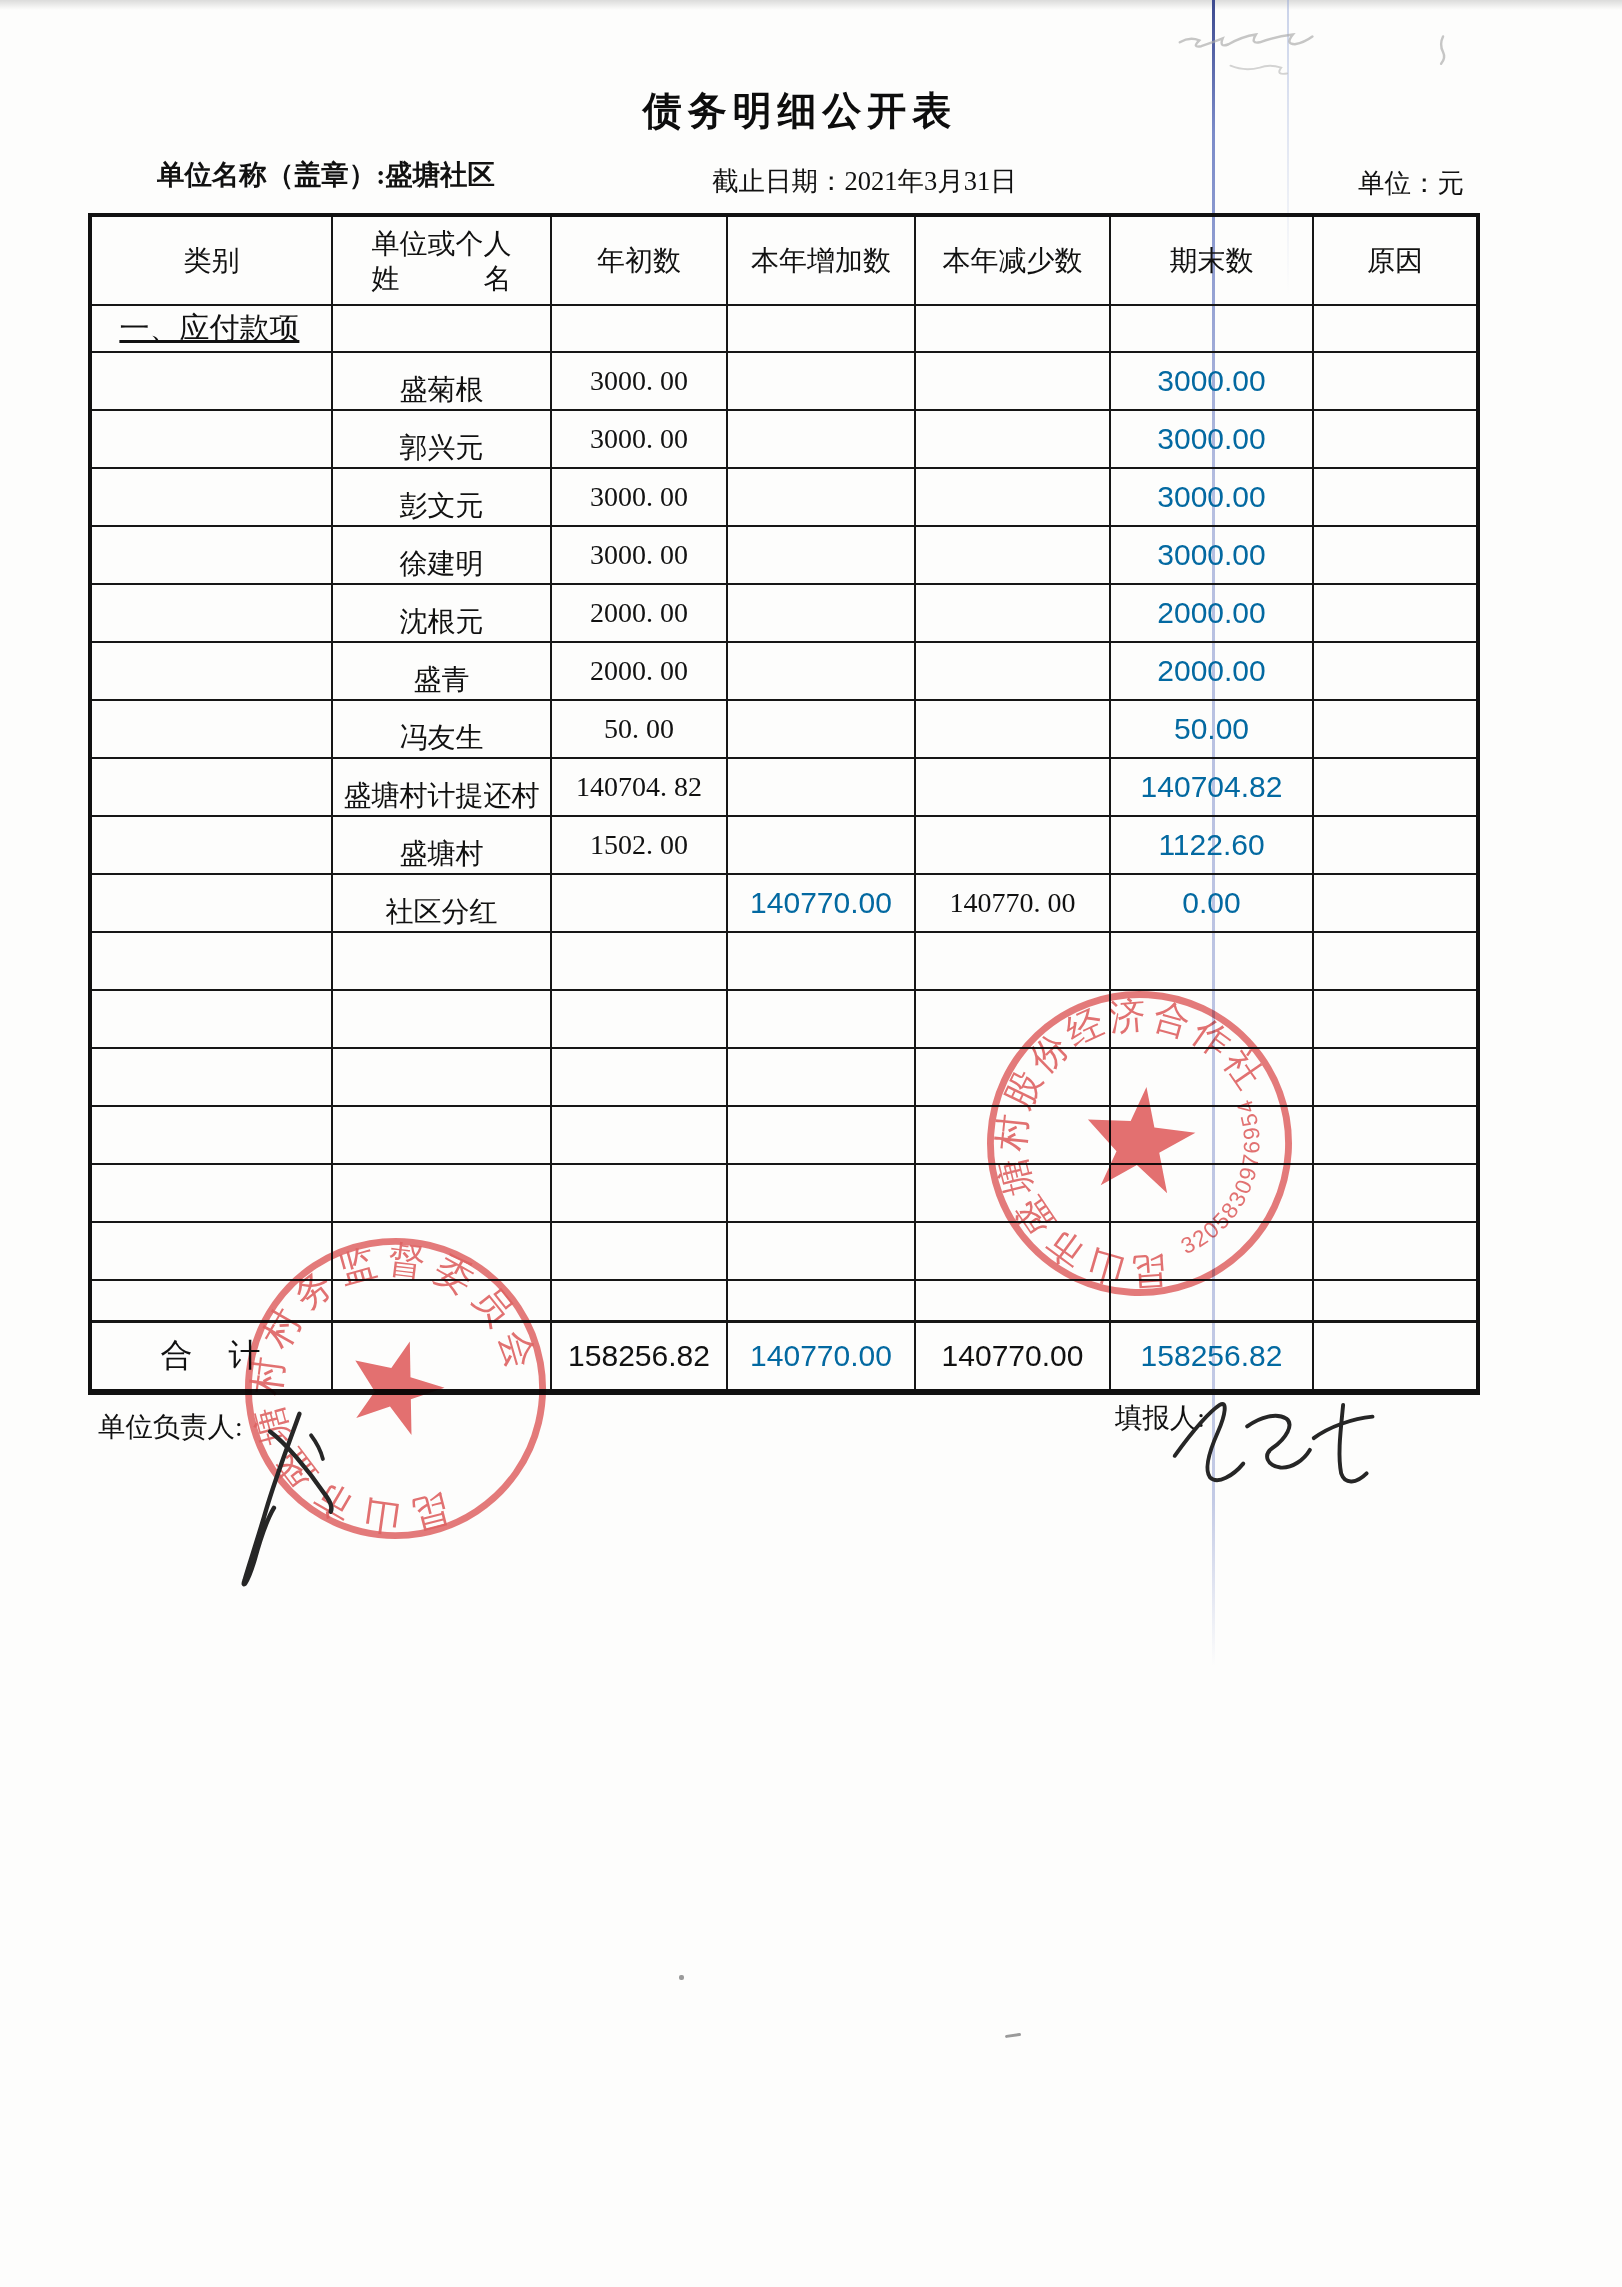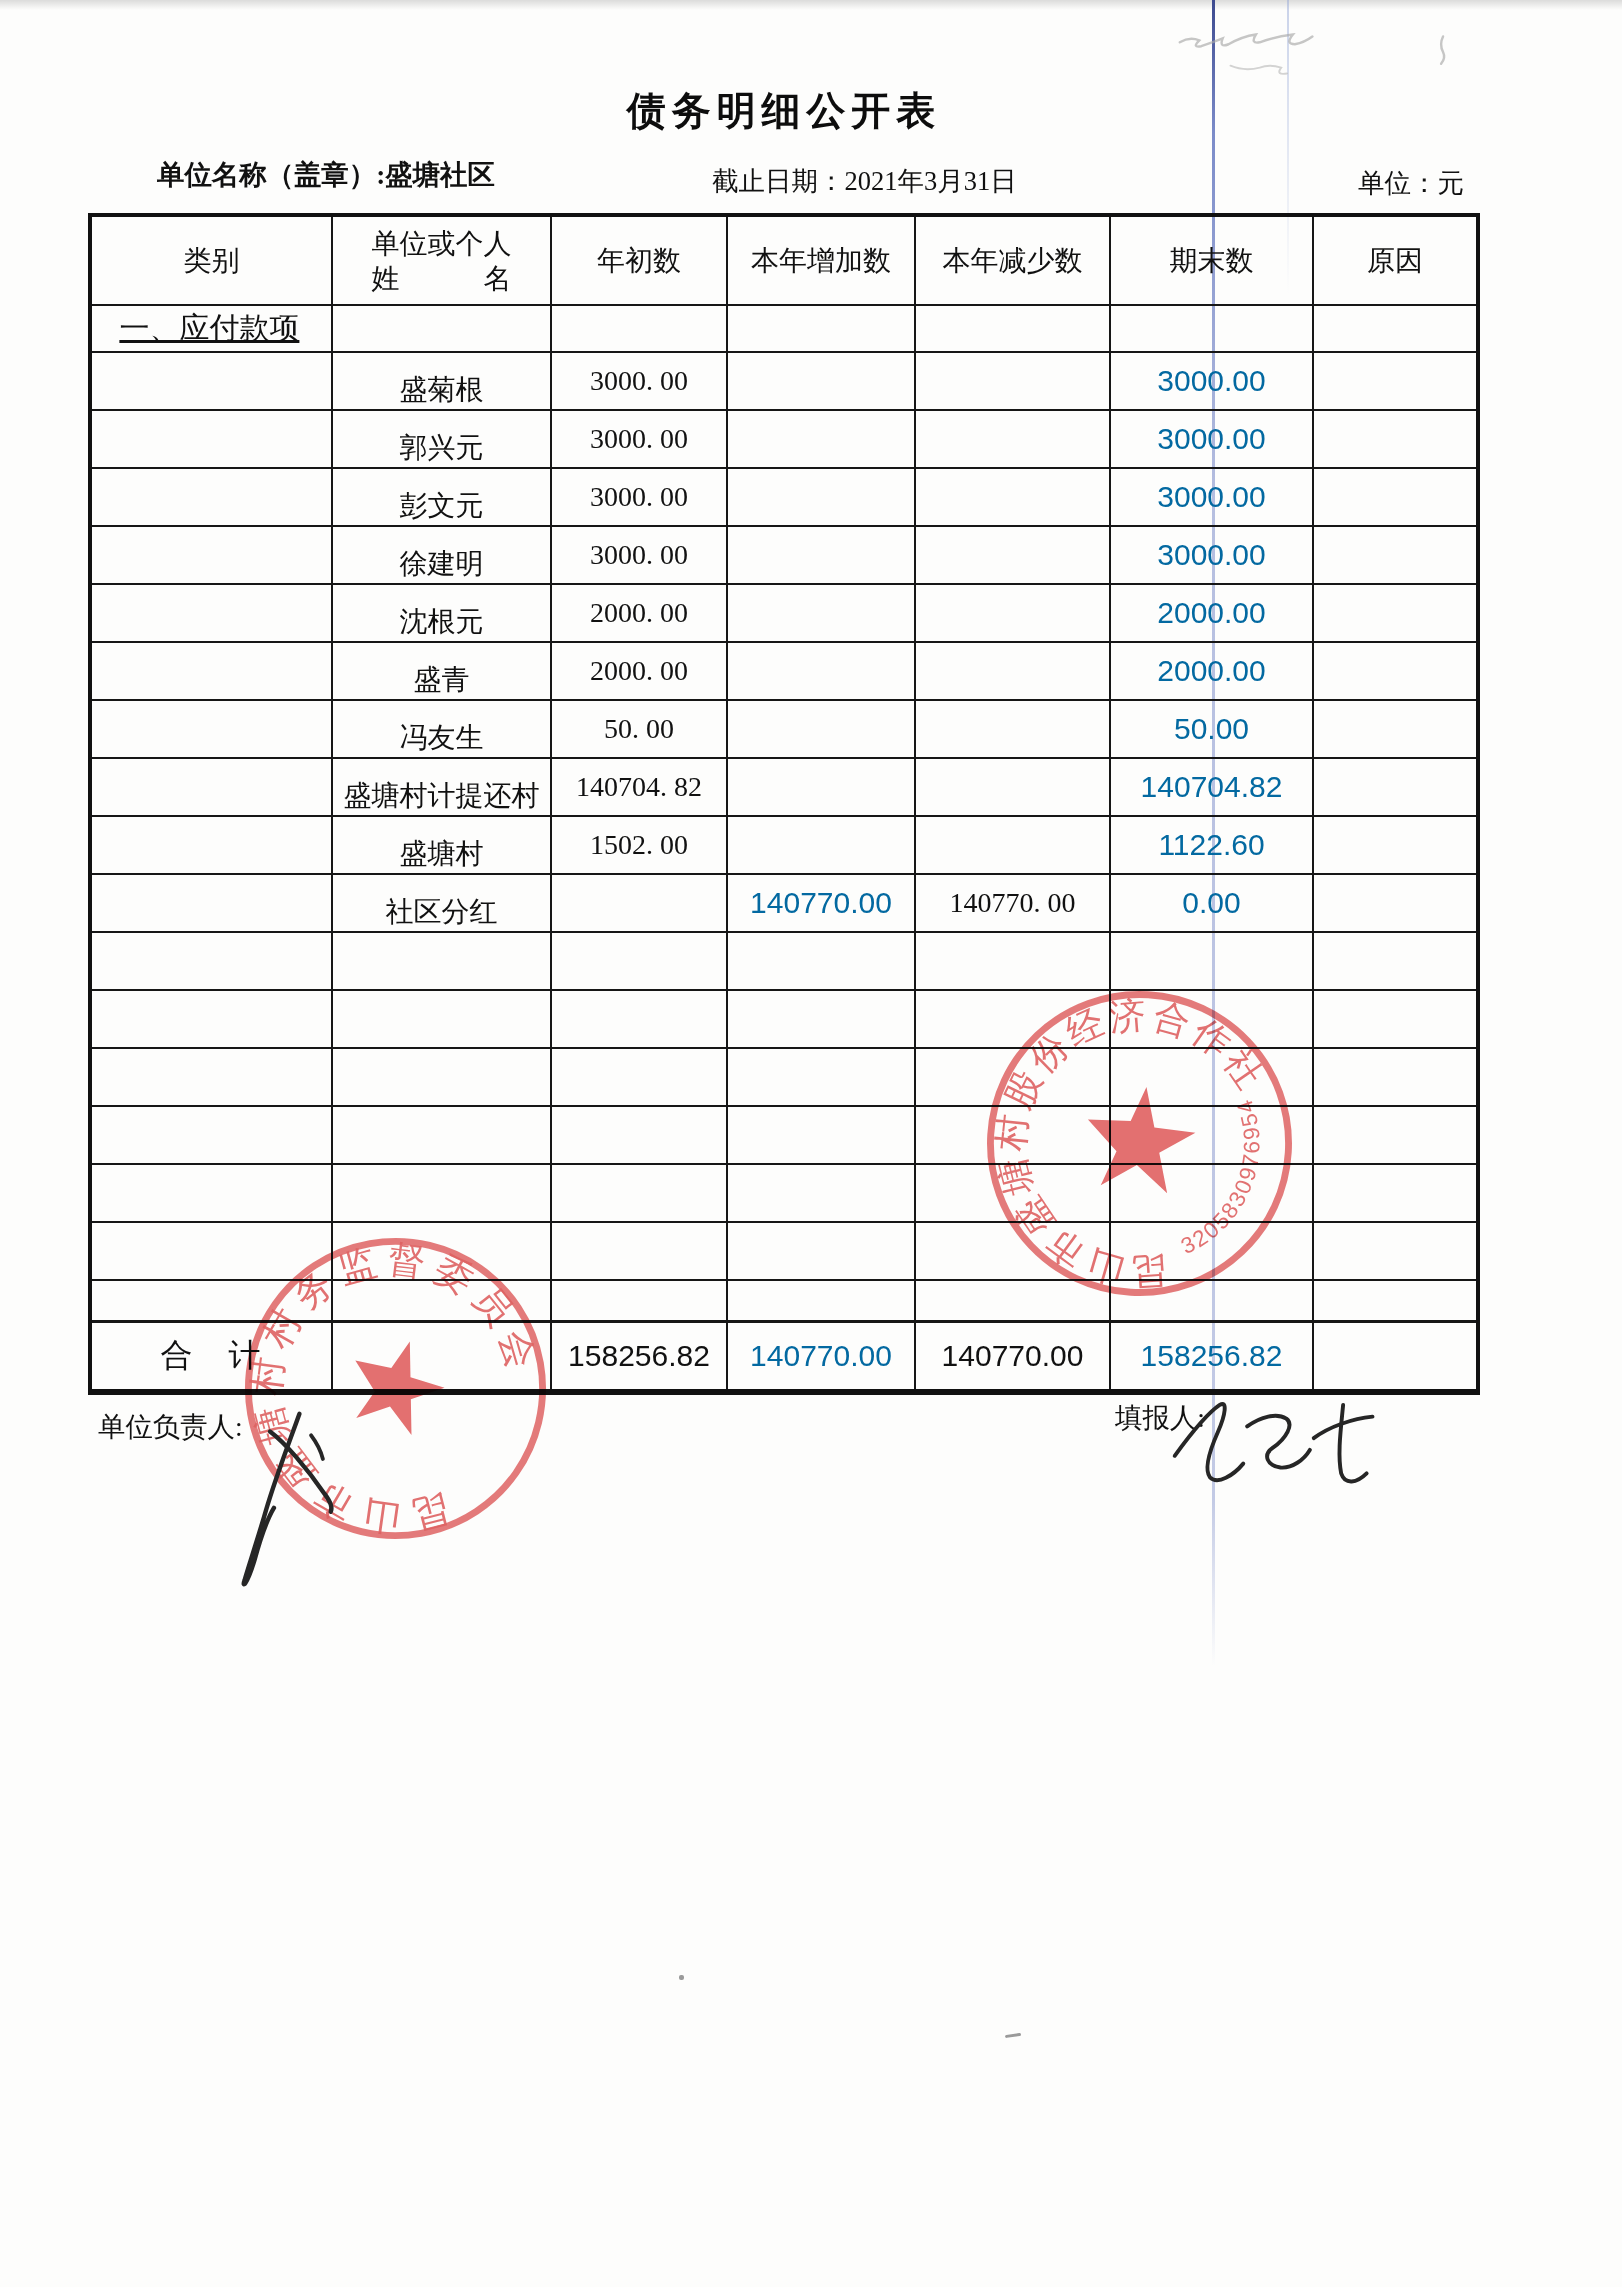--- a/index.html
+++ b/index.html
@@ -11,21 +11,21 @@
   .top-shade{position:absolute;left:0;top:0;width:100%;height:9.8px;
     background:linear-gradient(#00000022,transparent);}
   .crease{position:absolute;top:0;width:2.9px;pointer-events:none;}
   .crease.main{left:1212px;height:1666px;
     background:linear-gradient(#3d4a8f 0%, #7c8cc9 8%, rgba(124,140,201,.55) 30%, rgba(124,140,201,.45) 90%, rgba(124,140,201,0));}
   .crease.faint{left:1287px;height:294px;width:2px;
     background:linear-gradient(rgba(150,168,215,.5),rgba(150,168,215,0));}
   .title{
     position:absolute; left:0; top:84px; width:1568px; text-align:center;
     font-family:"Liberation Sans","DejaVu Sans",sans-serif;
-    font-size:39px; font-weight:bold; letter-spacing:5.9px; color:#0d0d0d;
+    font-size:39px; font-weight:bold; letter-spacing:5.9px; color:#0d0d0d;padding-left:16px;
   }
   .meta{position:absolute; font-size:26.5px; white-space:nowrap;}
   .meta.unit-name{left:157px; top:157px; font-weight:600; font-size:27.4px;}
   .meta.deadline{left:712px; top:163px;}
   .meta.currency{left:1358px; top:165px;}
   table.main{
     position:absolute; left:88px; top:204px;
     border-collapse:collapse; table-layout:fixed;
     border:4.9px solid #111; border-bottom-width:6.9px;
     font-size:28px;

